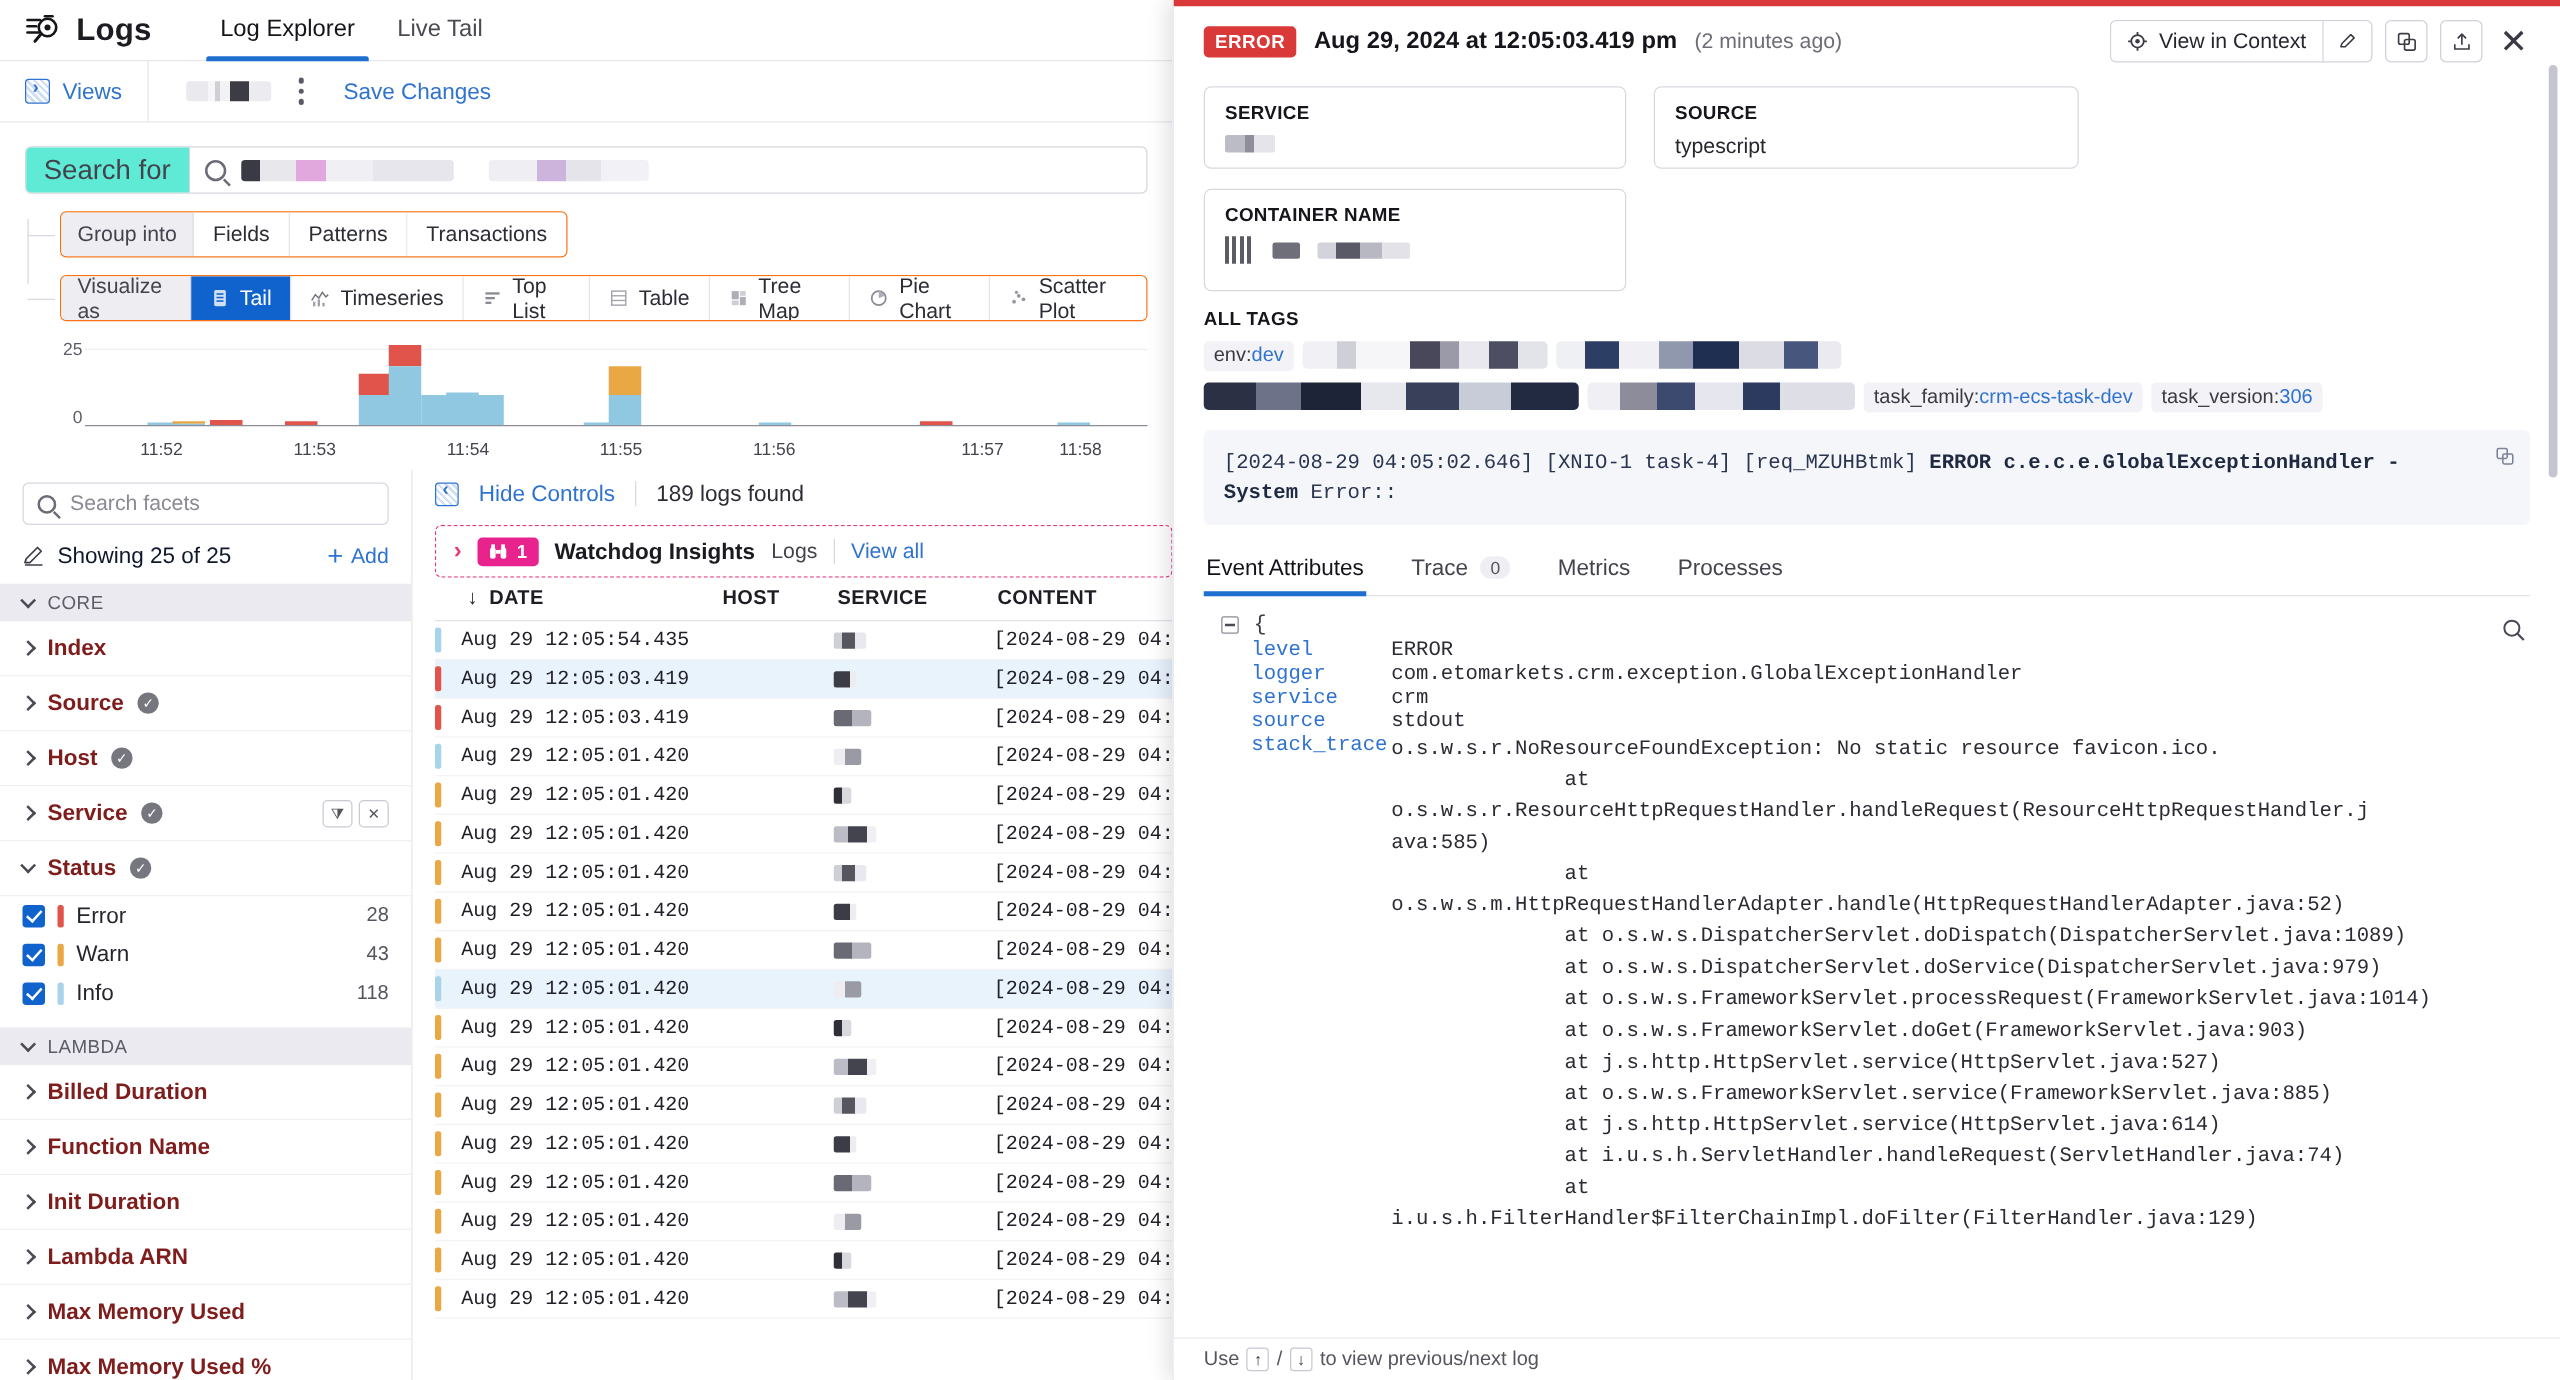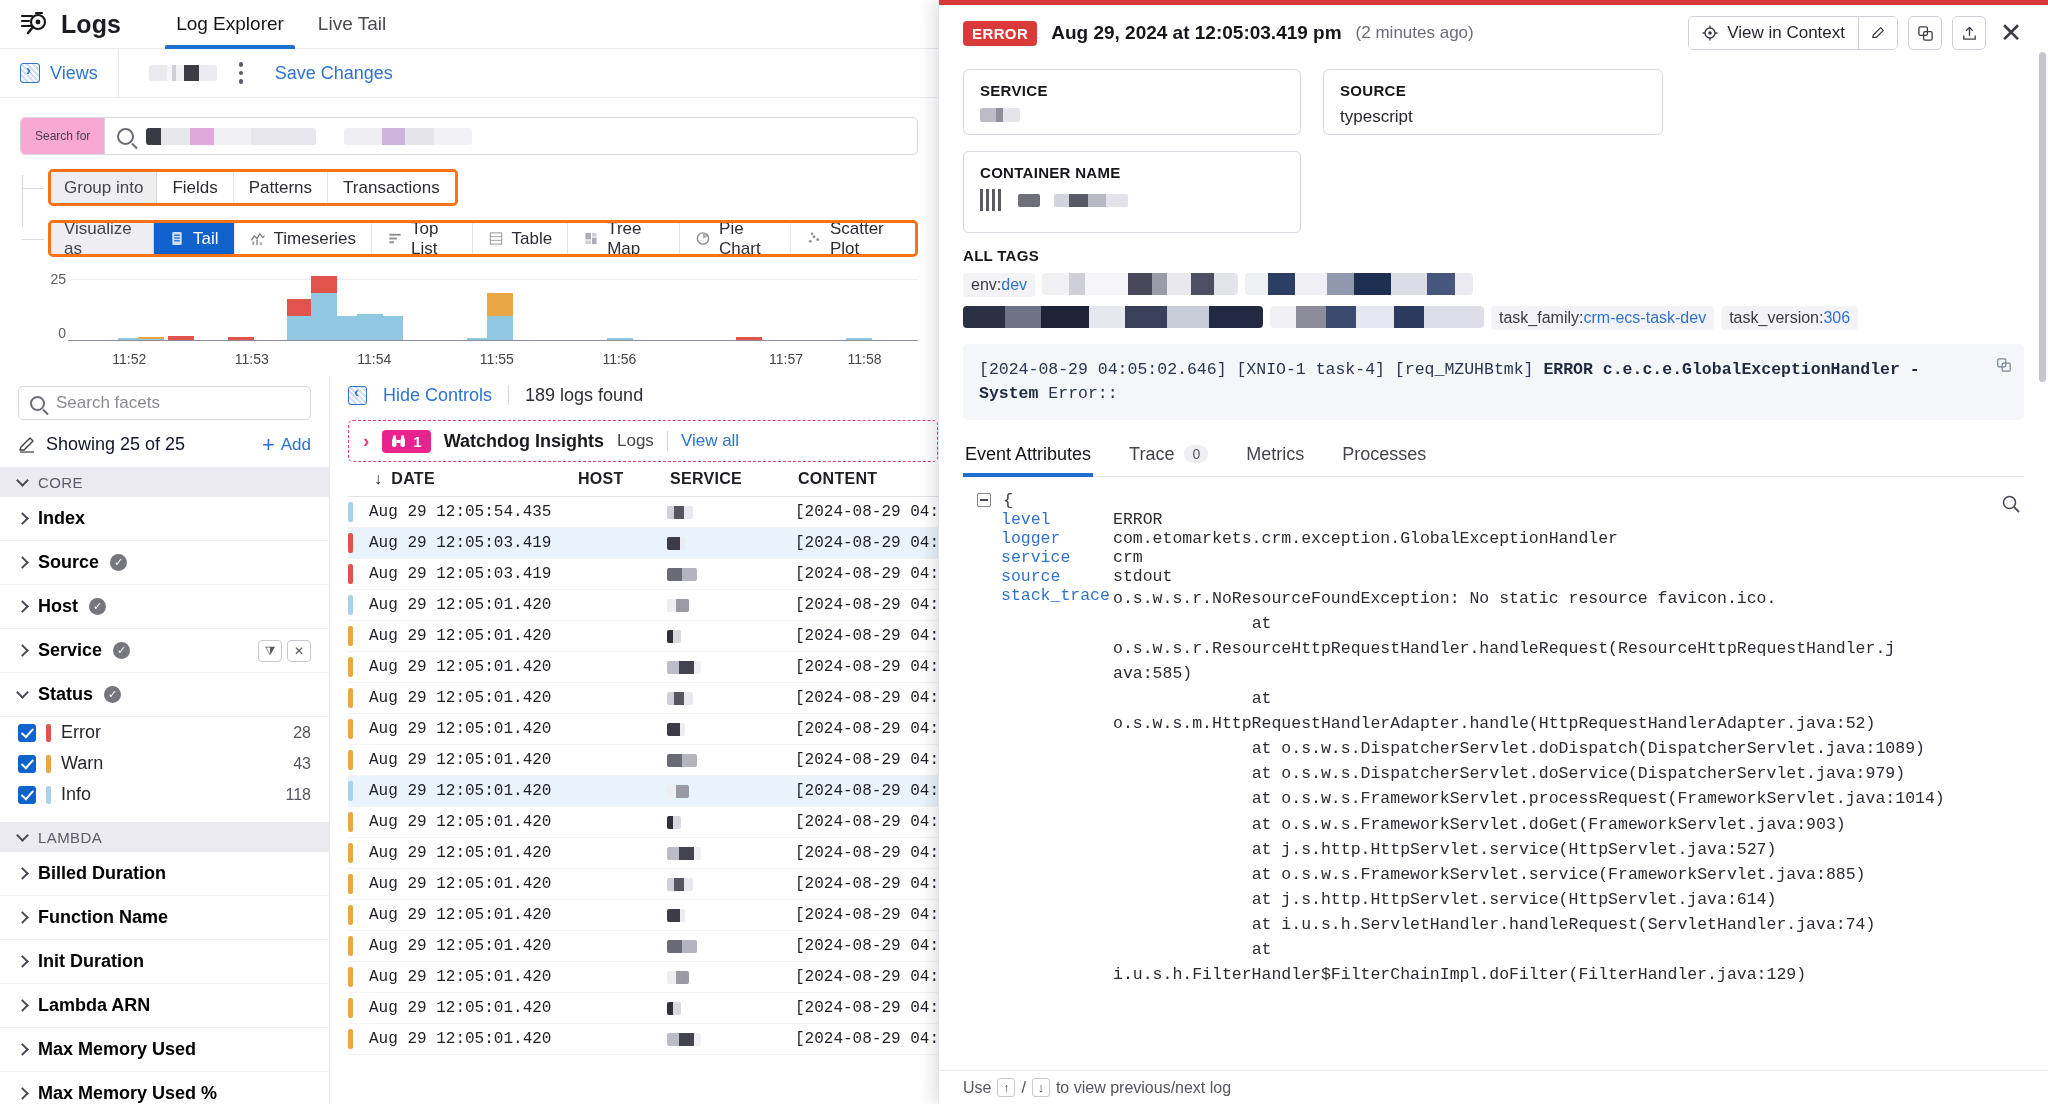--- a/index.html
+++ b/index.html
@@ -28,32 +28,32 @@
   .views-ic:after { content:"›"; position:absolute; left:5px; top:-3px; font-size:15px; color:#2f73cf; font-weight:700; }
   .views-label { font-size: 18px; color: #2f73cf; }
   .redact { display: inline-block; border-radius: 3px; vertical-align: middle; }
   .view-name-redact { margin-left: 30px; width: 68px; height: 16px;
      background: linear-gradient(90deg,#e9e9ee 0 26%, #f6f6f8 26% 34%, #cfcfd6 34% 40%, #f2f2f5 40% 52%, #3c3c44 52% 74%, #ececf0 74% 100%); }
   .kebab { margin-left: 22px; width: 6px; height: 26px; display:flex; flex-direction:column; justify-content:center; gap:4px; cursor:pointer; }
   .kebab i { width:4.5px; height:4.5px; border-radius:50%; background:#5a5a66; display:block; }
   .save-changes { margin-left: 30px; font-size: 18px; color: #2f73cf; cursor: pointer; }
 
   .searchrow { display: flex; align-items: stretch; margin: 19px 20px 0 20px; border: 1px solid #d6d6de; border-radius: 5px; height: 38px; }
-  .search-label { display: flex; align-items: center; padding: 0 14px; background: #f9a8d4; font-size: 12px; color: #43434e; border-right: 1px solid #d6d6de; border-radius: 4px 0 0 4px; }
+  .search-label { display: flex; align-items: center; padding: 0 14px; background: #5eead4; font-size: 22px; color: #43434e; border-right: 1px solid #d6d6de; border-radius: 4px 0 0 4px; }
   .search-field { flex: 1; display: flex; align-items: center; gap: 12px; padding: 0 12px; }
   .mag { width: 17px; height: 17px; border: 2px solid #6b6b78; border-radius: 50%; position: relative; flex: none; }
   .mag:after { content:""; position: absolute; right:-6px; bottom:-4px; width:7px; height:2px; background:#6b6b78; transform: rotate(45deg); }
   .q-redact-1 { width: 170px; height: 17px; background: linear-gradient(90deg,#3a3a44 0 9%,#e7e7ec 9% 26%,#e0a8dd 26% 40%,#f0f0f4 40% 62%,#e6e6ec 62% 100%); }
   .q-redact-2 { margin-left: 16px; width: 128px; height: 17px; background: linear-gradient(90deg,#efeff3 0 30%,#cdb4dd 30% 48%,#e4e4ea 48% 70%,#f2f2f6 70% 100%); }
 
   .branchwrap { position: relative; margin: 0 20px; padding-left: 28px; }
   .branchwrap:before { content:""; position:absolute; left:2px; top:6px; bottom:30px; width:1px; background:#d8d8e0; }
   .branch-row { position: relative; margin-top: 14px; display: flex; }
   .branch-row:before { content:""; position:absolute; left:-26px; top:19px; width:22px; height:1px; background:#d8d8e0; }
-  .segctl { display: flex; border: 3px solid #f97316; border-radius: 5px; overflow: hidden; height: 37px; }
+  .segctl { display: flex; border: 1px solid #f97316; border-radius: 5px; overflow: hidden; height: 37px; }
   .seg-head { display:flex; align-items:center; padding: 0 13px; background:#eeeef2; font-size:17px; color:#43434e; border-right:1px solid #d6d6de; }
   .seg { display:flex; align-items:center; gap:8px; padding: 0 15px; font-size:17px; color:#2c2c35; border-right:1px solid #e4e4ea; cursor:pointer; background:#fff; }
   .seg:last-child { border-right: none; }
   .seg.sel { background:#1062cc; color:#fff; }
   .seg-ic { width: 16px; height: 15px; flex:none; opacity:.8; }
 
   
   .chart { position: relative; margin: 20px 20px 0 20px; height: 90px; }
   .c-ylab { position:absolute; font-size:14px; color:#5d5d68; right: calc(100% - 46px); }
   .c-plot { position:absolute; left: 48px; right: 0; top: 0; bottom: 26px; }
@@ -68,21 +68,21 @@
   .facet-search { margin: 10px 18px 0 18px; height: 34px; border:1px solid #d6d6de; border-radius:5px; display:flex; align-items:center; gap:11px; padding:0 11px; }
   .facet-search .mag { width:15px; height:15px; }
   .facet-search span { font-size:17px; color:#8a8a95; }
   .facet-showing { display:flex; align-items:center; margin: 14px 18px 0 18px; }
   .pencil-ic { width:18px; height:18px; flex:none; margin-right:10px; }
   .facet-showing .txt { font-size:18px; color:#0f172a; }
   .facet-add { margin-left:auto; display:flex; align-items:center; gap:6px; color:#2f73cf; font-size:17px; cursor:pointer; }
   .plus { font-size:22px; line-height:0.8; }
   .grp-head { display:flex; align-items:center; gap:11px; height:30px; margin-top:12px; padding:0 18px; background:#eaeaf0; font-size:15px; color:#5c5c68; letter-spacing:.4px; cursor:pointer; }
   .facet-item { display:flex; align-items:center; gap:11px; height:44px; padding:0 18px; border-bottom:1px solid #f0f0f4; cursor:pointer; }
-  .facet-item .nm { font-size:18px; font-weight:700; color:#000000; }
+  .facet-item .nm { font-size:18px; font-weight:700; color:#7f1d1d; }
   .chev { width:9px; height:9px; border-right:2.2px solid #4a4a55; border-bottom:2.2px solid #4a4a55; flex:none; }
   .chev.r { transform: rotate(-45deg); }
   .chev.d { transform: rotate(45deg); margin-top:-4px; }
   .badge-check { width:17px; height:17px; border-radius:50%; background:#76767f; color:#fff; font-size:11px; display:flex; align-items:center; justify-content:center; flex:none; }
   .facet-tools { margin-left:auto; display:flex; gap:5px; }
   .ft { width:24px; height:22px; border:1px solid #c9c9d2; border-radius:4px; display:flex; align-items:center; justify-content:center; font-size:12px; color:#55555f; background:#fff; }
   .status-row { display:flex; align-items:center; gap:10px; height:31px; padding: 0 18px; cursor:pointer; }
   .cbx { width:18px; height:18px; border-radius:3px; background:#1062cc; display:flex; align-items:center; justify-content:center; flex:none; }
   .cbx:after { content:""; width:5px; height:10px; border-right:2.4px solid #fff; border-bottom:2.4px solid #fff; transform: rotate(42deg) translate(-1px,-1px); }
   .sbar { width:5px; height:18px; border-radius:2px; flex:none; }

